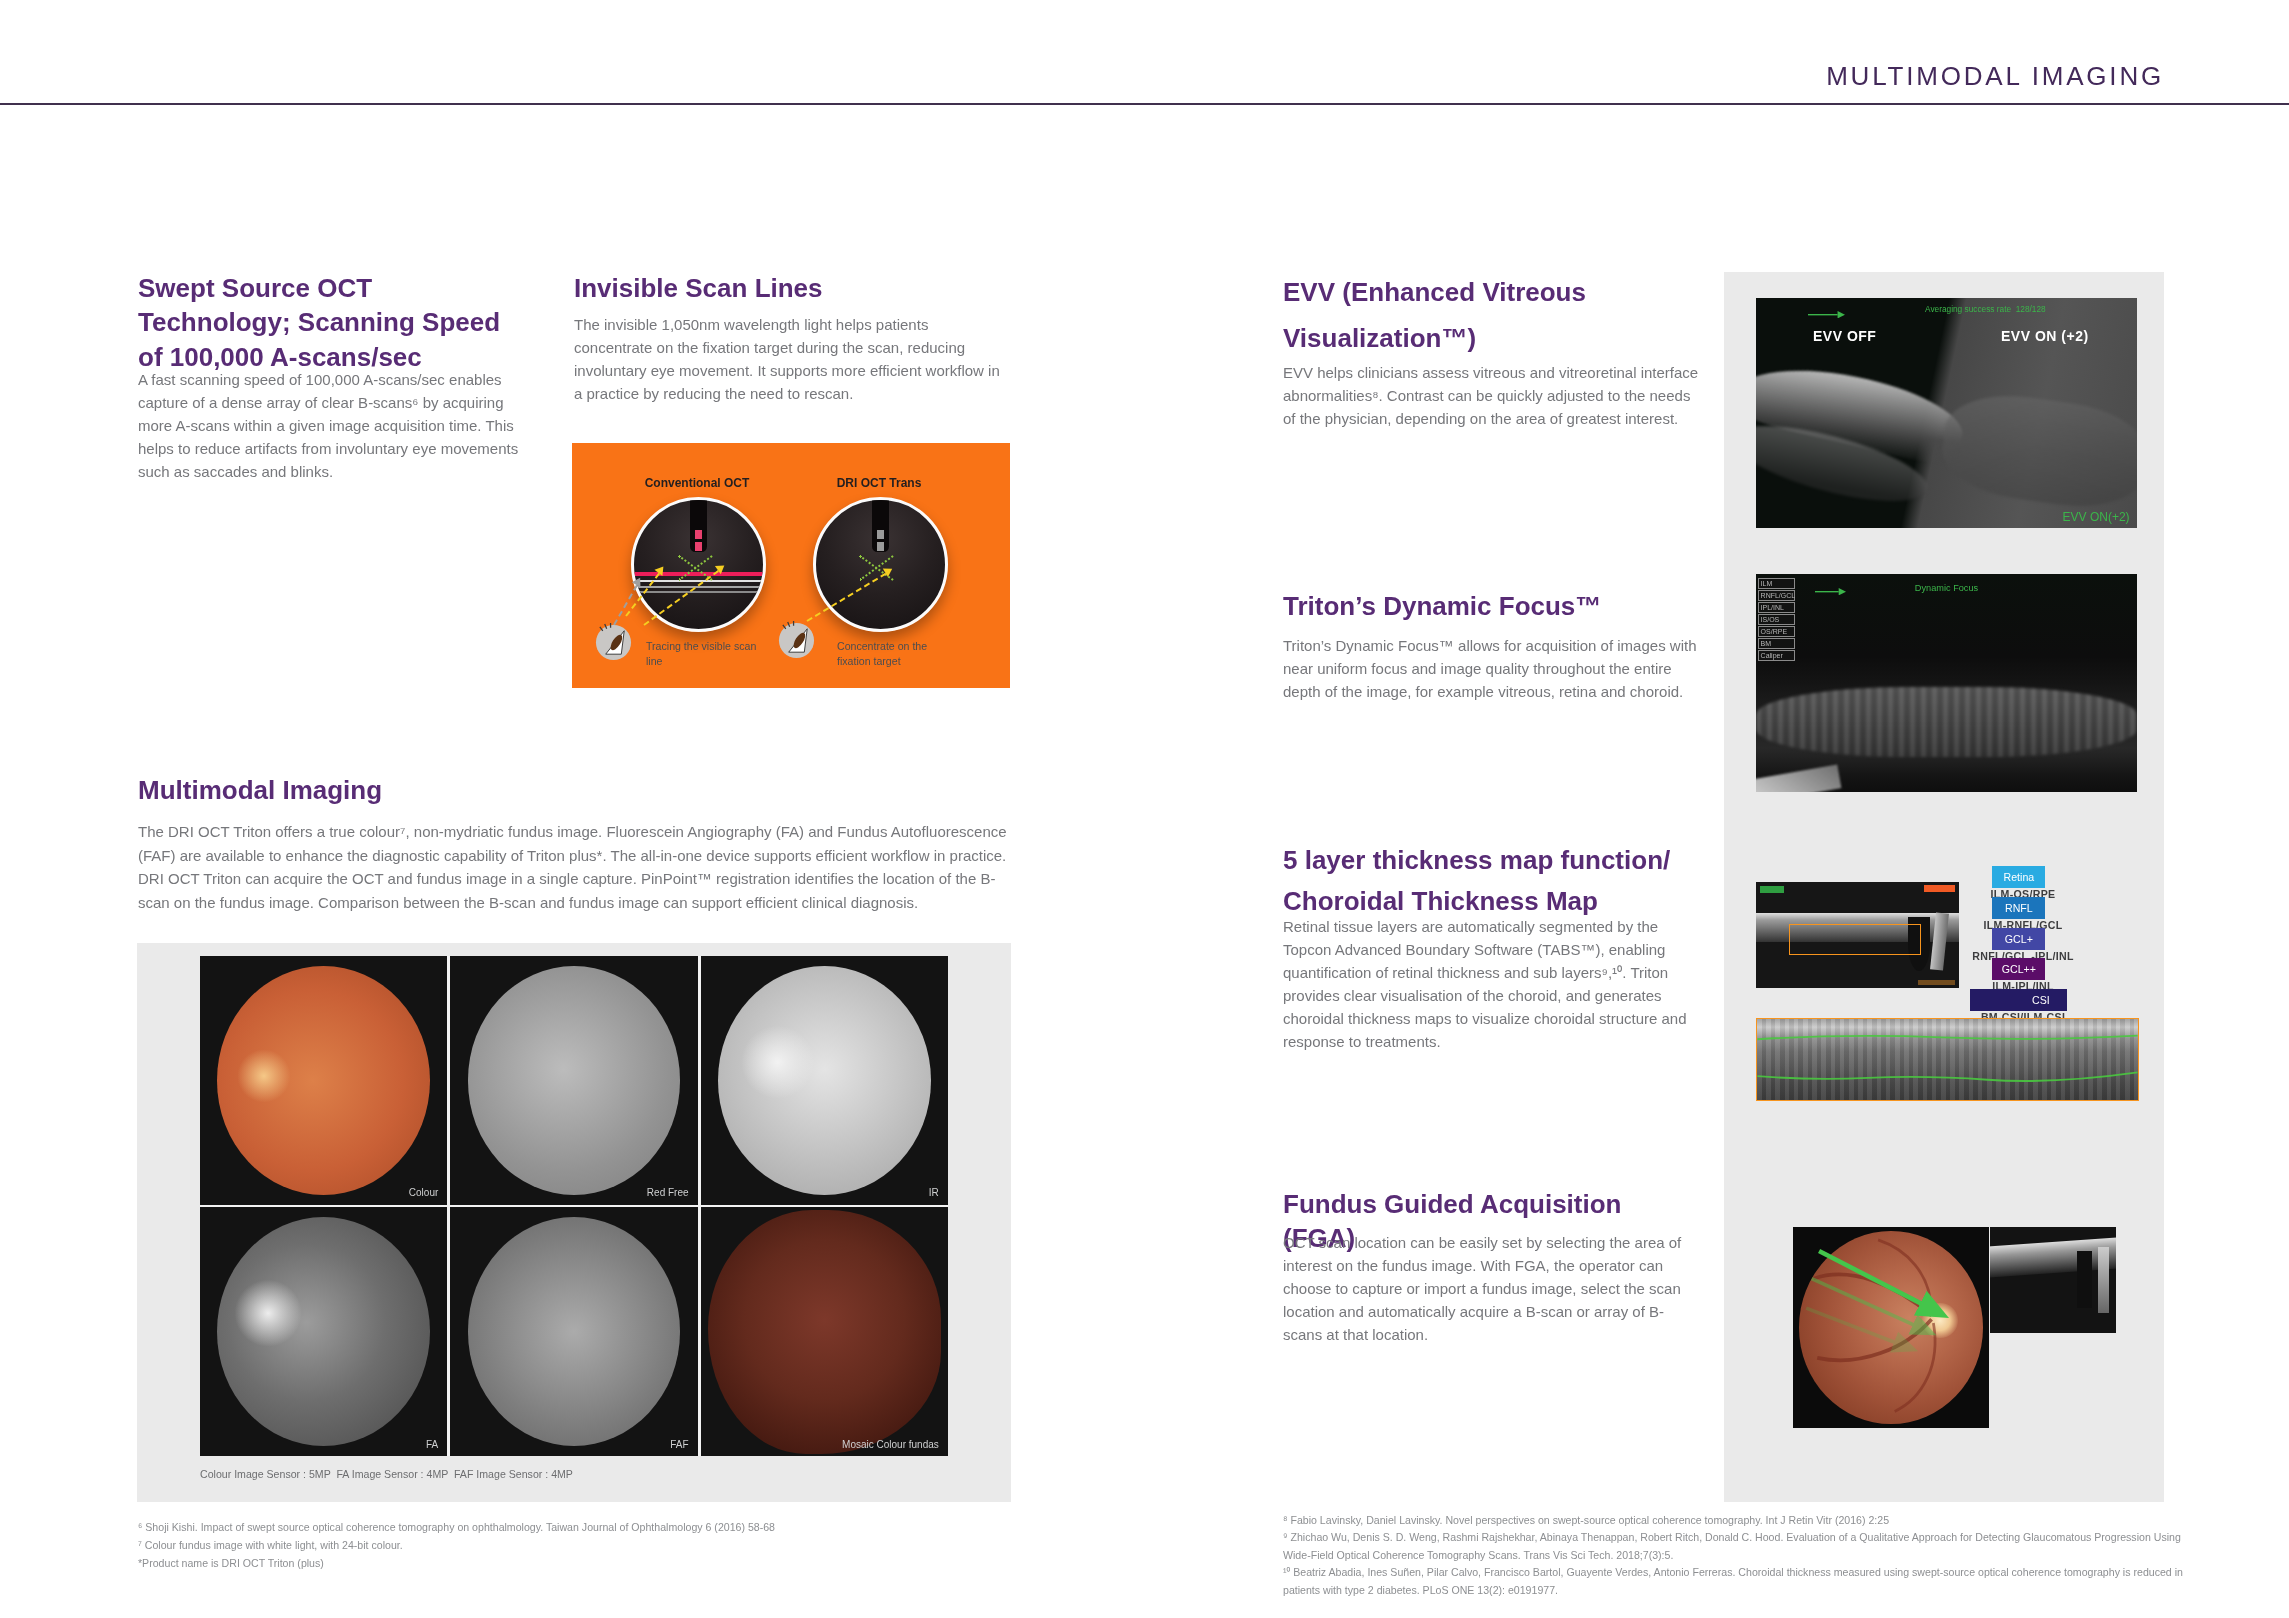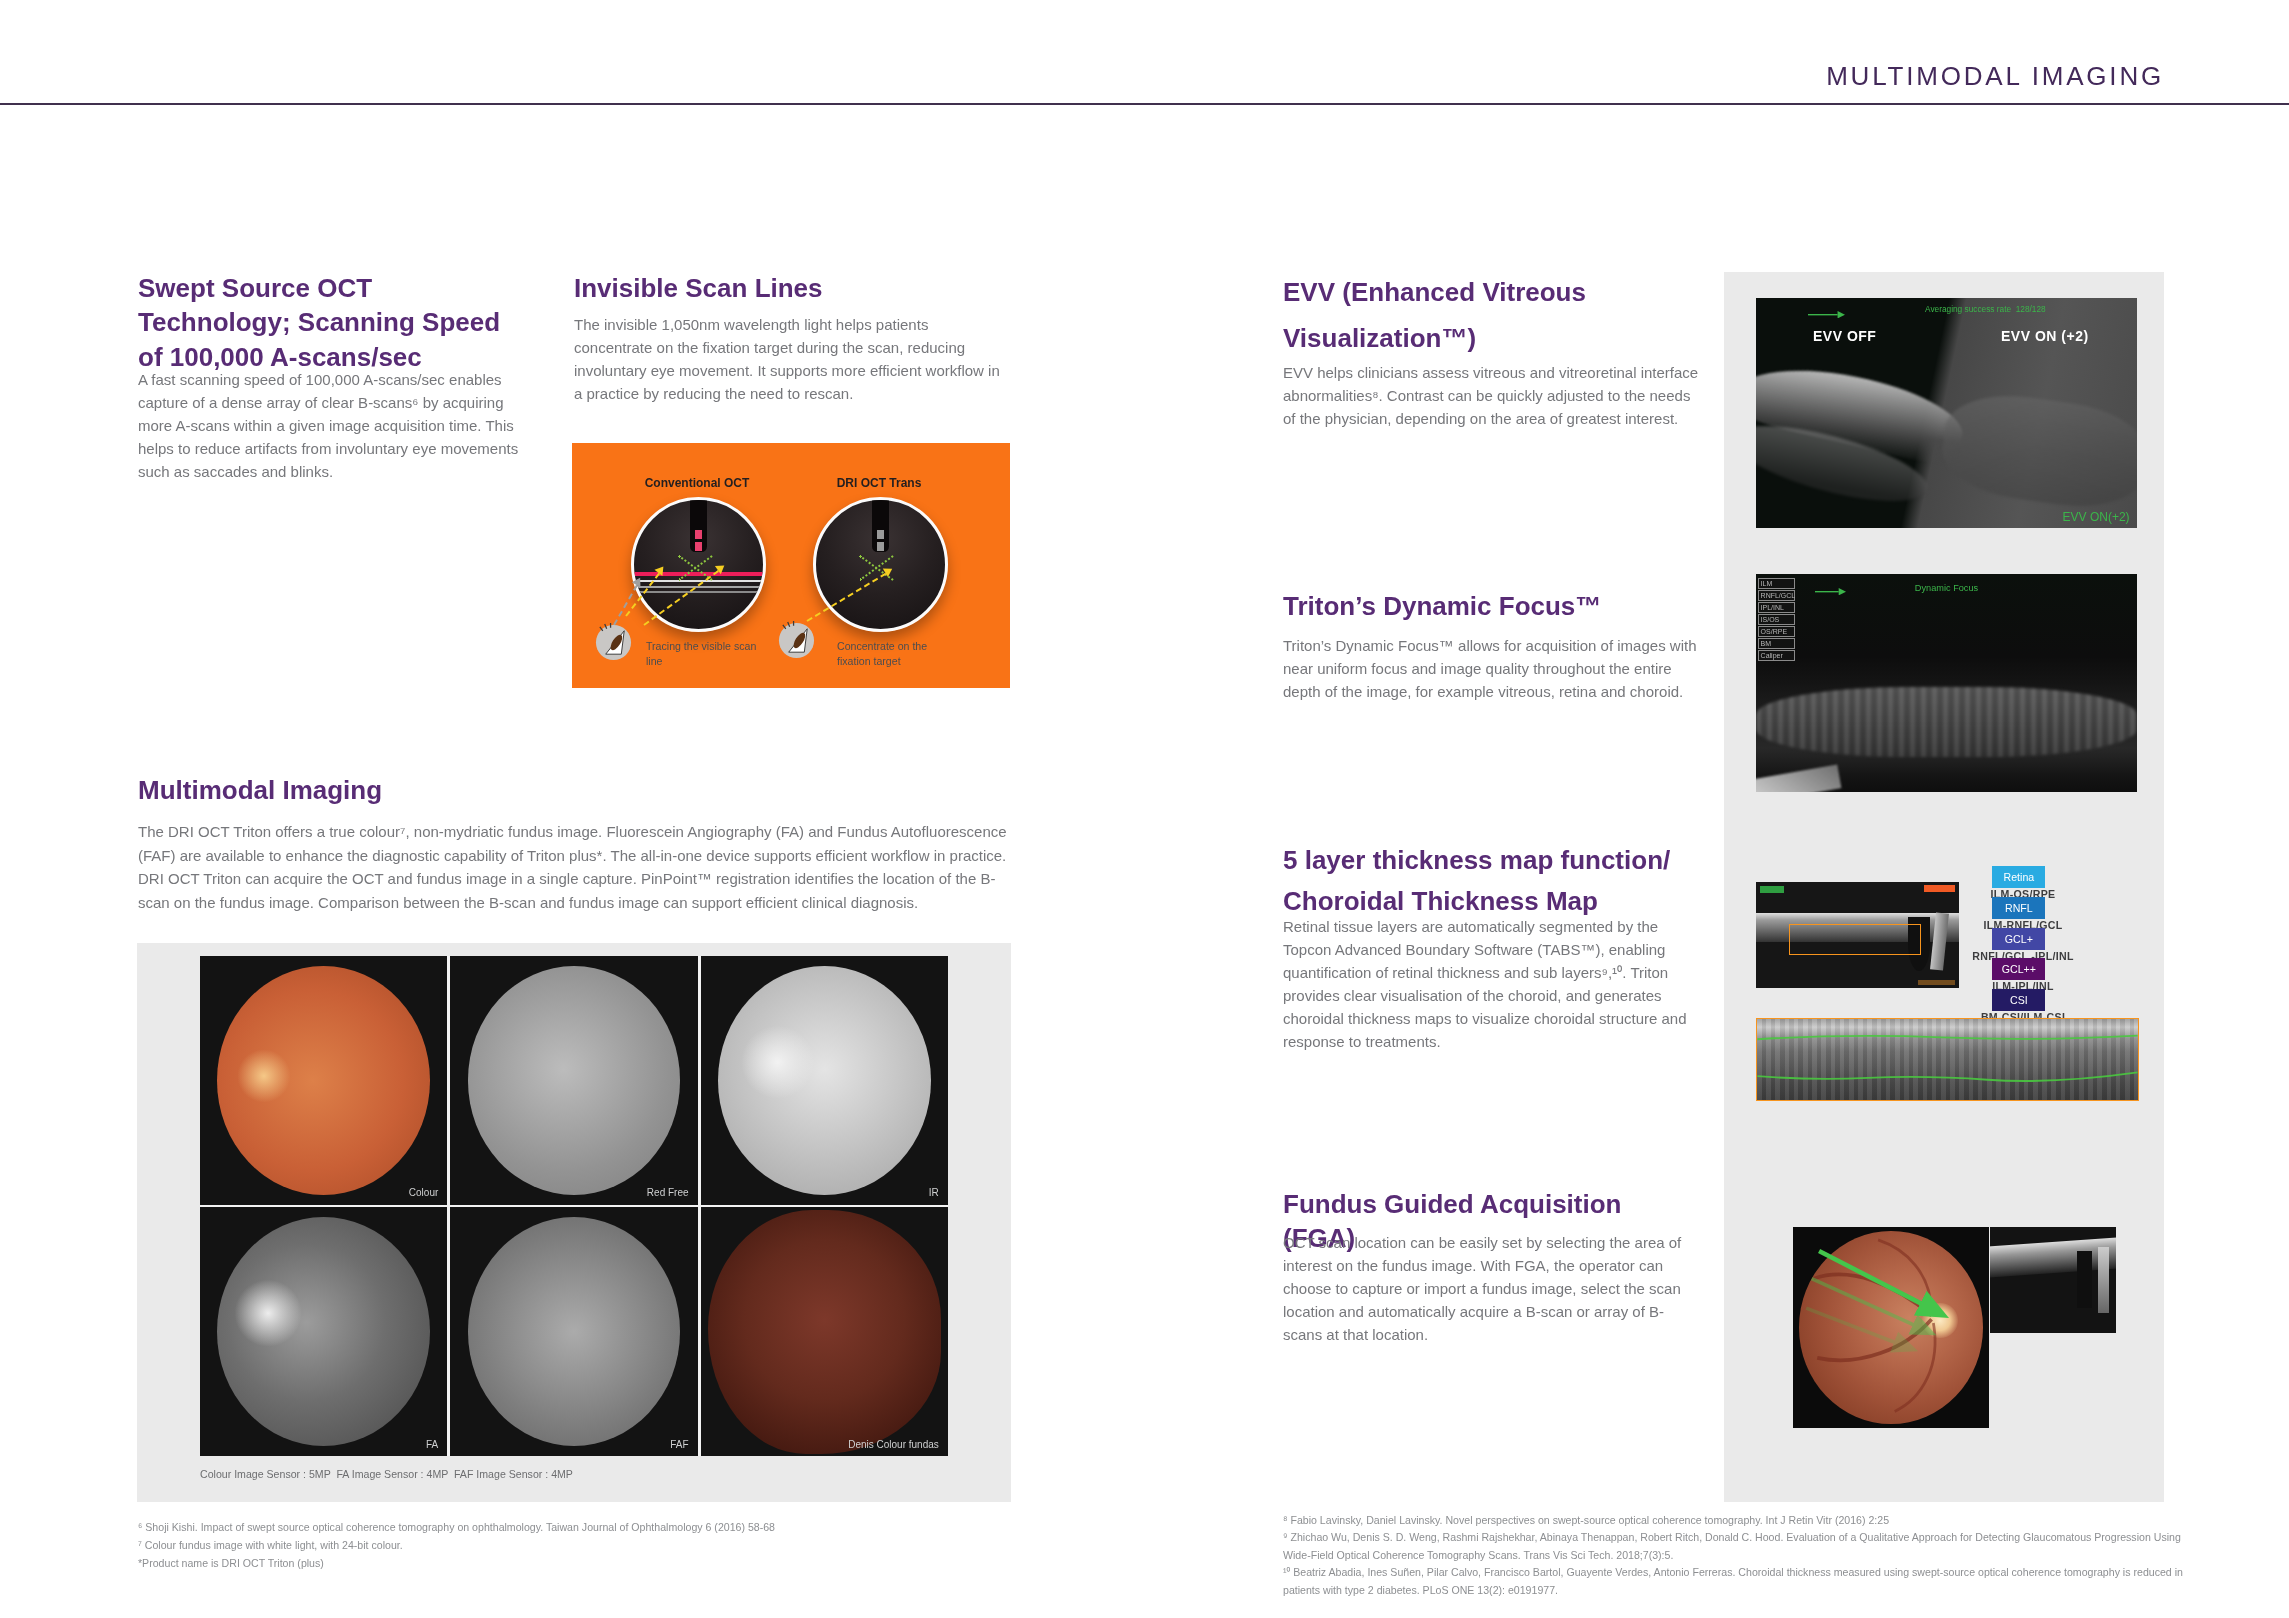--- a/index.html
+++ b/index.html
@@ -226,21 +226,21 @@
       <div class="tile">
         <div class="disc d-fa"></div>
         <div class="tile-label">FA</div>
       </div>
       <div class="tile">
         <div class="disc d-faf"></div>
         <div class="tile-label">FAF</div>
       </div>
       <div class="tile">
         <div class="disc d-mosaic"></div>
-        <div class="tile-label">Denis Colour fundas</div>
+        <div class="tile-label">Mosaic Colour fundas</div>
       </div>
     </div>
     <div class="sensor-cap">Colour Image Sensor : 5MP  FA Image Sensor : 4MP  FAF Image Sensor : 4MP</div>
   </div>
 
   <div class="foot fn-left">
     <div>⁶ Shoji Kishi. Impact of swept source optical coherence tomography on ophthalmology. Taiwan Journal of Ophthalmology 6 (2016) 58-68</div>
     <div>⁷ Colour fundus image with white light, with 24-bit colour.</div>
     <div>*Product name is DRI OCT Triton (plus)</div>
   </div>
@@ -320,21 +320,21 @@
     </div>
     <div class="lg-row">
       <span class="lg-badge" style="background-color: rgb(66, 71, 165);">GCL+</span>
       <span class="lg-label">RNFL/GCL -IPL/INL</span>
     </div>
     <div class="lg-row">
       <span class="lg-badge" style="background-color: rgb(91, 13, 104);">GCL++</span>
       <span class="lg-label">ILM-IPL/INL</span>
     </div>
     <div class="lg-row">
-      <span class="lg-badge" style="background-color: rgb(36, 27, 100);">CSI</span>
+      <span class="lg-badge" style="background-color: rgb(36, 27, 100); padding-left: 44px;">CSI</span>
       <span class="lg-label">BM-CSI/ILM-CSI</span>
     </div>
   </div>
 
   <div class="fl-strip">
     <svg width="381" height="81" viewBox="0 0 413 88">
       <path d="M0 22 Q 100 16 200 20 T 413 18" stroke="#49c93f" stroke-width="2" fill="none" opacity="0.9"></path>
       <path d="M0 62 Q 60 67 120 64 T 250 66 T 413 58" stroke="#49c93f" stroke-width="2" fill="none" opacity="0.9"></path>
     </svg>
   </div>

